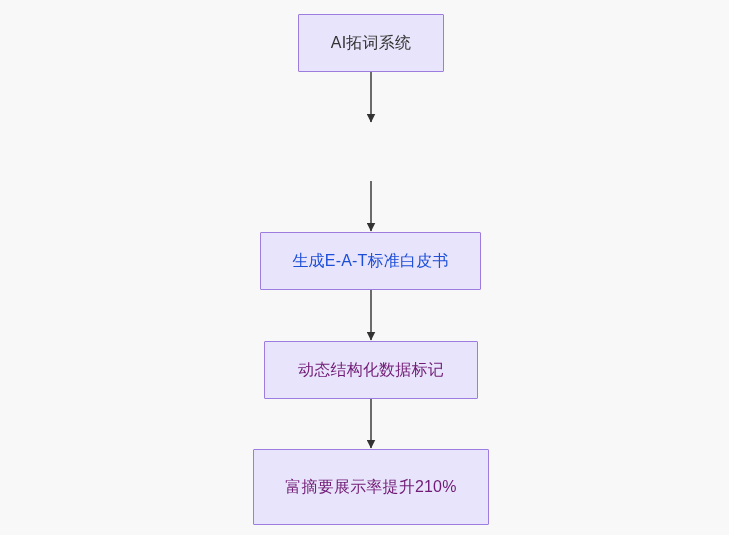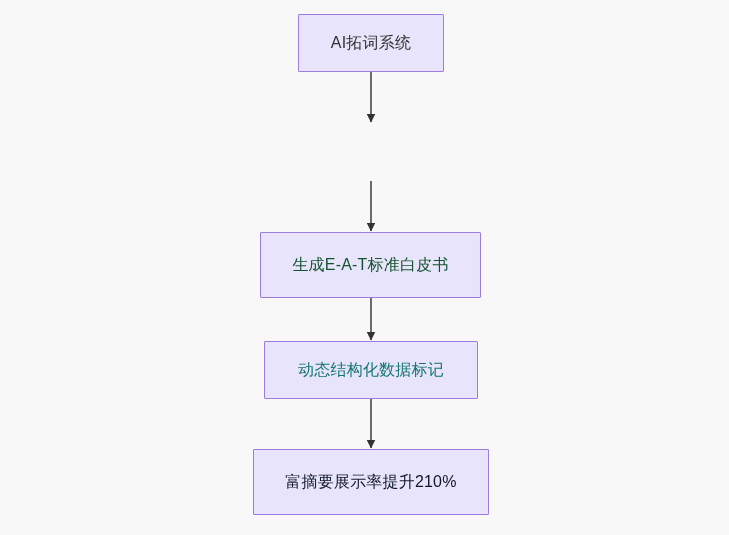--- a/index.html
+++ b/index.html
@@ -62,25 +62,25 @@
     <line x1="371" y1="181" x2="371" y2="231" stroke="#6b6b6b" stroke-width="2" marker-end="url(#arrowhead)"></line>
     <line x1="371" y1="290" x2="371" y2="340" stroke="#6b6b6b" stroke-width="2" marker-end="url(#arrowhead)"></line>
     <line x1="371" y1="399" x2="371" y2="448" stroke="#6b6b6b" stroke-width="2" marker-end="url(#arrowhead)"></line>
   </svg>
 
   <div class="node" id="node-n1" style="left: 298px; top: 14px; width: 146px; height: 58px; background: rgb(232, 228, 251); border-color: rgb(157, 124, 224); color: rgb(51, 51, 51);">
     <span class="node-label">AI拓词系统</span>
   </div>
 
 
-  <div class="node" id="node-n3" style="left: 260px; top: 232px; width: 221px; height: 66px; background: rgb(232, 228, 251); border-color: rgb(157, 124, 224); color: #14532d;">
+  <div class="node" id="node-n3" style="left: 260px; top: 232px; width: 221px; height: 58px; background: rgb(232, 228, 251); border-color: rgb(157, 124, 224); color: #1d4ed8;">
     <span class="node-label">生成E-A-T标准白皮书</span>
   </div>
 
-  <div class="node" id="node-n4" style="left: 264px; top: 341px; width: 214px; height: 58px; background: rgb(232, 228, 251); border-color: rgb(157, 124, 224); color: #0f766e;">
+  <div class="node" id="node-n4" style="left: 264px; top: 341px; width: 214px; height: 58px; background: rgb(232, 228, 251); border-color: rgb(157, 124, 224); color: #701a75;">
     <span class="node-label">动态结构化数据标记</span>
   </div>
 
-  <div class="node" id="node-n5" style="left: 253px; top: 449px; width: 236px; height: 66px; background: rgb(232, 228, 251); border-color: rgb(157, 124, 224); color: #0f172a;">
+  <div class="node" id="node-n5" style="left: 253px; top: 449px; width: 236px; height: 76px; background: rgb(232, 228, 251); border-color: rgb(157, 124, 224); color: #701a75;">
     <span class="node-label">富摘要展示率提升210%</span>
   </div>
 
 </div>
 
 </body></html>

